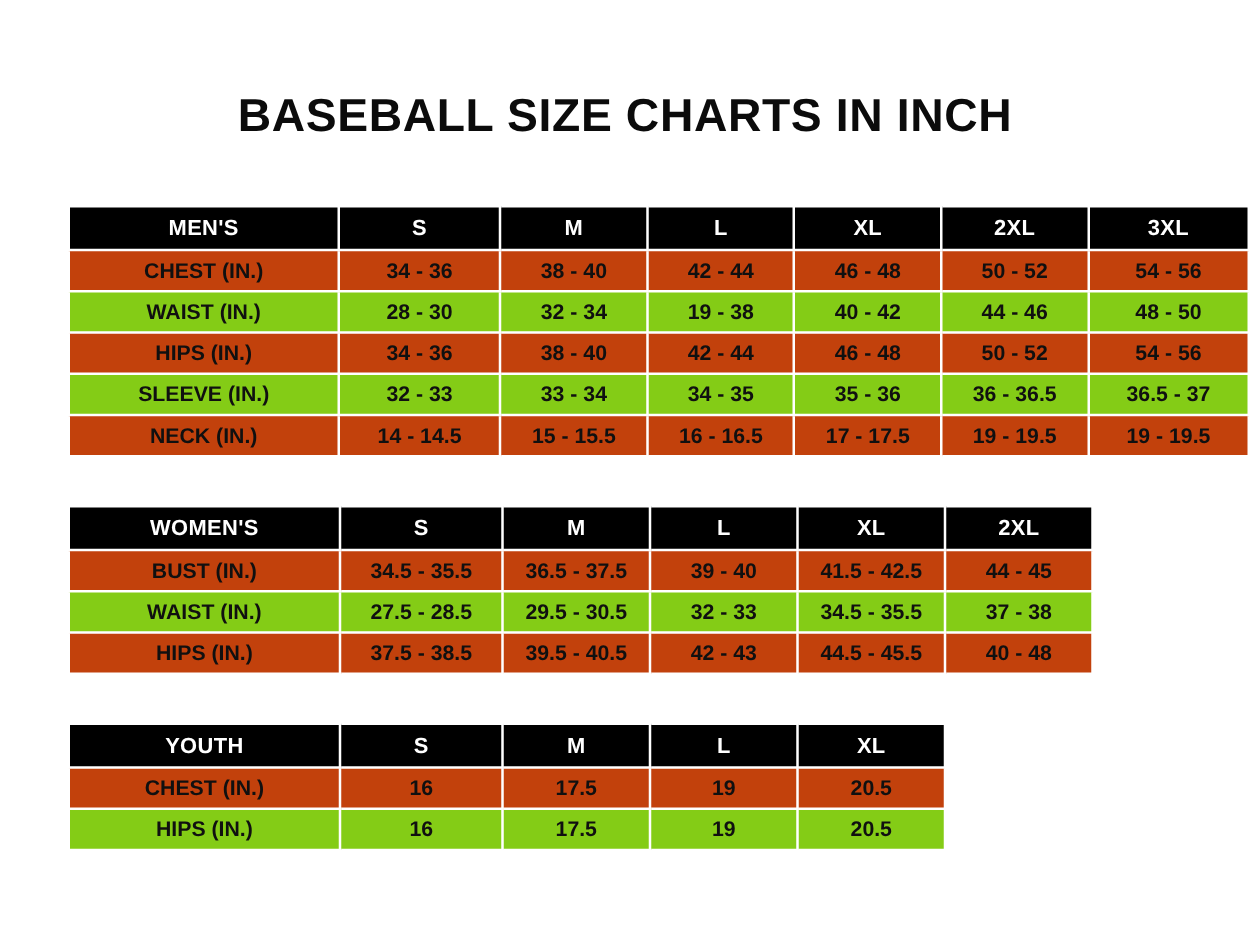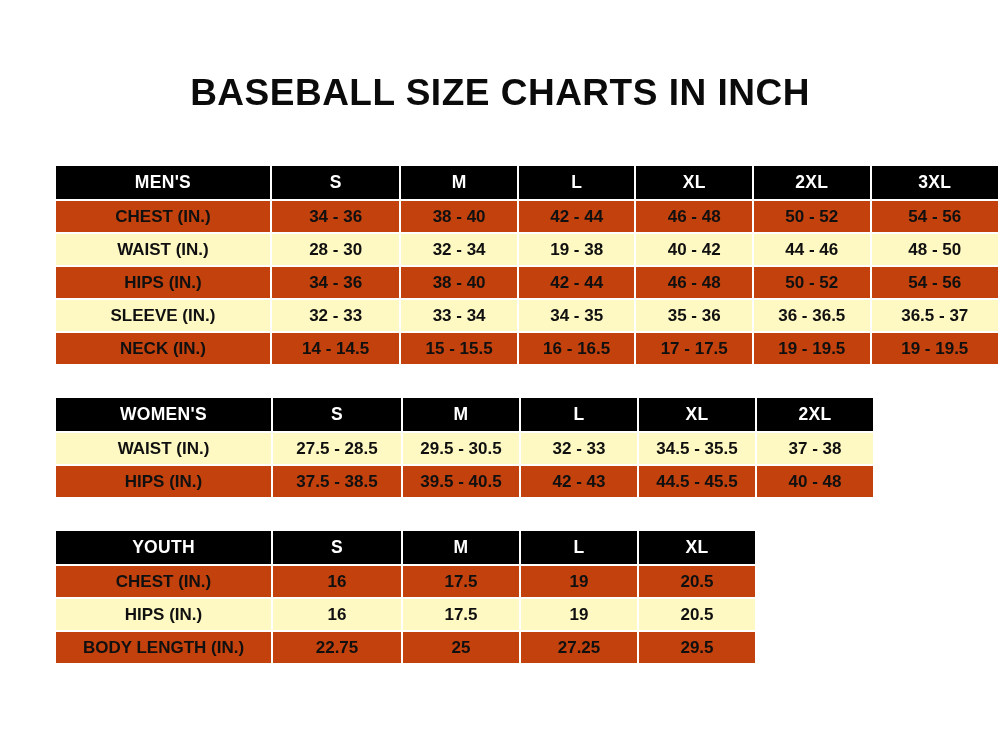--- a/index.html
+++ b/index.html
@@ -34,21 +34,21 @@
   .tables {
     margin-top: 50px;
     padding-left: 54px;
   }
   table {
     border-collapse: collapse;
     table-layout: fixed;
     font-family: "Liberation Sans", sans-serif;
   }
   table + table {
-    margin-top: 30px;
+    margin-top: 38px;
   }
   th, td {
     border: 2px solid #ffffff;
     text-align: center;
     font-size: 17px;
     font-weight: bold;
     height: 31px;
     padding: 0 2px;
     white-space: nowrap;
     color: #101010;
@@ -57,21 +57,21 @@
     background: #000000;
     color: #ffffff;
     font-size: 17.5px;
     letter-spacing: 0.3px;
     height: 33px;
   }
   tbody tr.odd td {
     background: #c2410c;
   }
   tbody tr.even td {
-    background: #fef9c3;
+    background: #84cc16;
   }
   td.rowlabel, thead th.rowlabel {
     text-align: center;
   }
   
   .t-men .c0 { width: 211px; }
   .t-men .c1 { width: 124px; }
   .t-men .c2 { width: 112px; }
   .t-men .c3 { width: 112px; }
   .t-men .c4 { width: 112px; }
@@ -166,20 +166,28 @@
         <tr>
           <th class="c0 rowlabel">WOMEN'S</th>
           <th class="c1">S</th>
           <th class="c2">M</th>
           <th class="c3">L</th>
           <th class="c4">XL</th>
           <th class="c5">2XL</th>
         </tr>
       </thead>
       <tbody>
+        <tr class="odd">
+          <td class="c0 rowlabel">BUST (IN.)</td>
+          <td class="c1">34.5 - 35.5</td>
+          <td class="c2">36.5 - 37.5</td>
+          <td class="c3">39 - 40</td>
+          <td class="c4">41.5 - 42.5</td>
+          <td class="c5">44 - 45</td>
+        </tr>
         <tr class="even">
           <td class="c0 rowlabel">WAIST (IN.)</td>
           <td class="c1">27.5 - 28.5</td>
           <td class="c2">29.5 - 30.5</td>
           <td class="c3">32 - 33</td>
           <td class="c4">34.5 - 35.5</td>
           <td class="c5">37 - 38</td>
         </tr>
         <tr class="odd">
           <td class="c0 rowlabel">HIPS (IN.)</td>
@@ -210,24 +218,17 @@
           <td class="c3">19</td>
           <td class="c4">20.5</td>
         </tr>
         <tr class="even">
           <td class="c0 rowlabel">HIPS (IN.)</td>
           <td class="c1">16</td>
           <td class="c2">17.5</td>
           <td class="c3">19</td>
           <td class="c4">20.5</td>
         </tr>
-        <tr class="odd">
-          <td class="c0 rowlabel">BODY LENGTH (IN.)</td>
-          <td class="c1">22.75</td>
-          <td class="c2">25</td>
-          <td class="c3">27.25</td>
-          <td class="c4">29.5</td>
-        </tr>
       </tbody>
     </table>
 
   </div>
 </div>
 
 </body></html>

